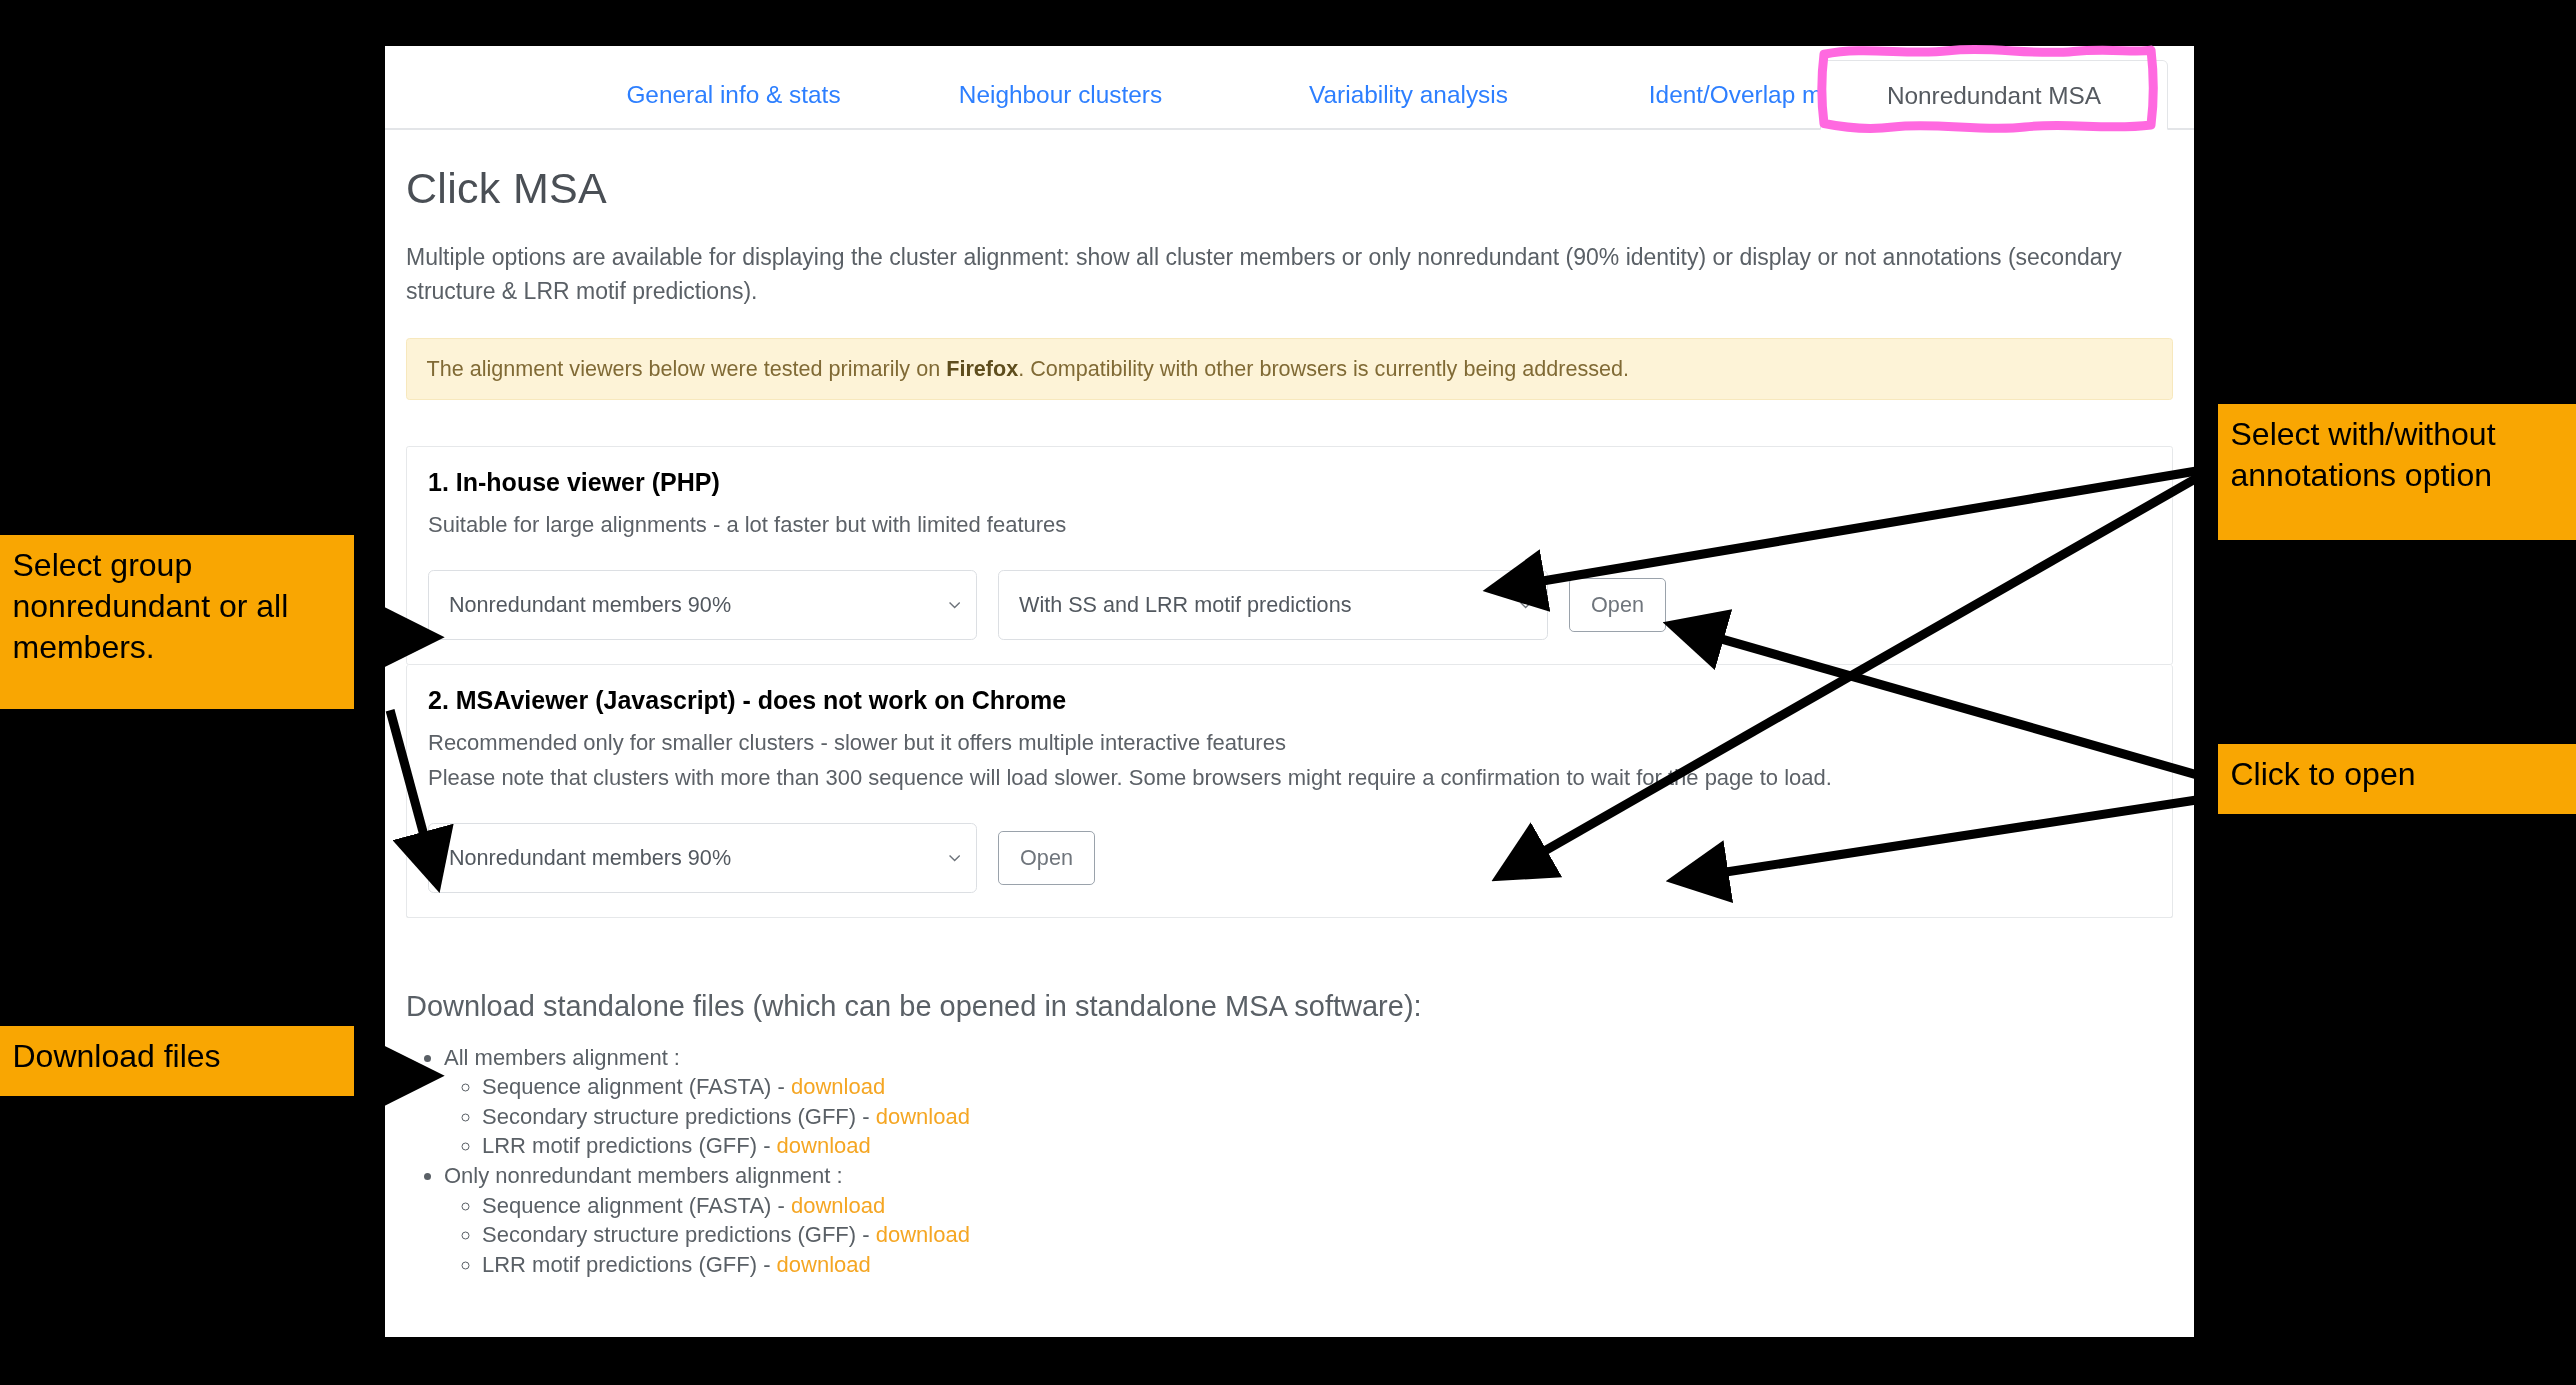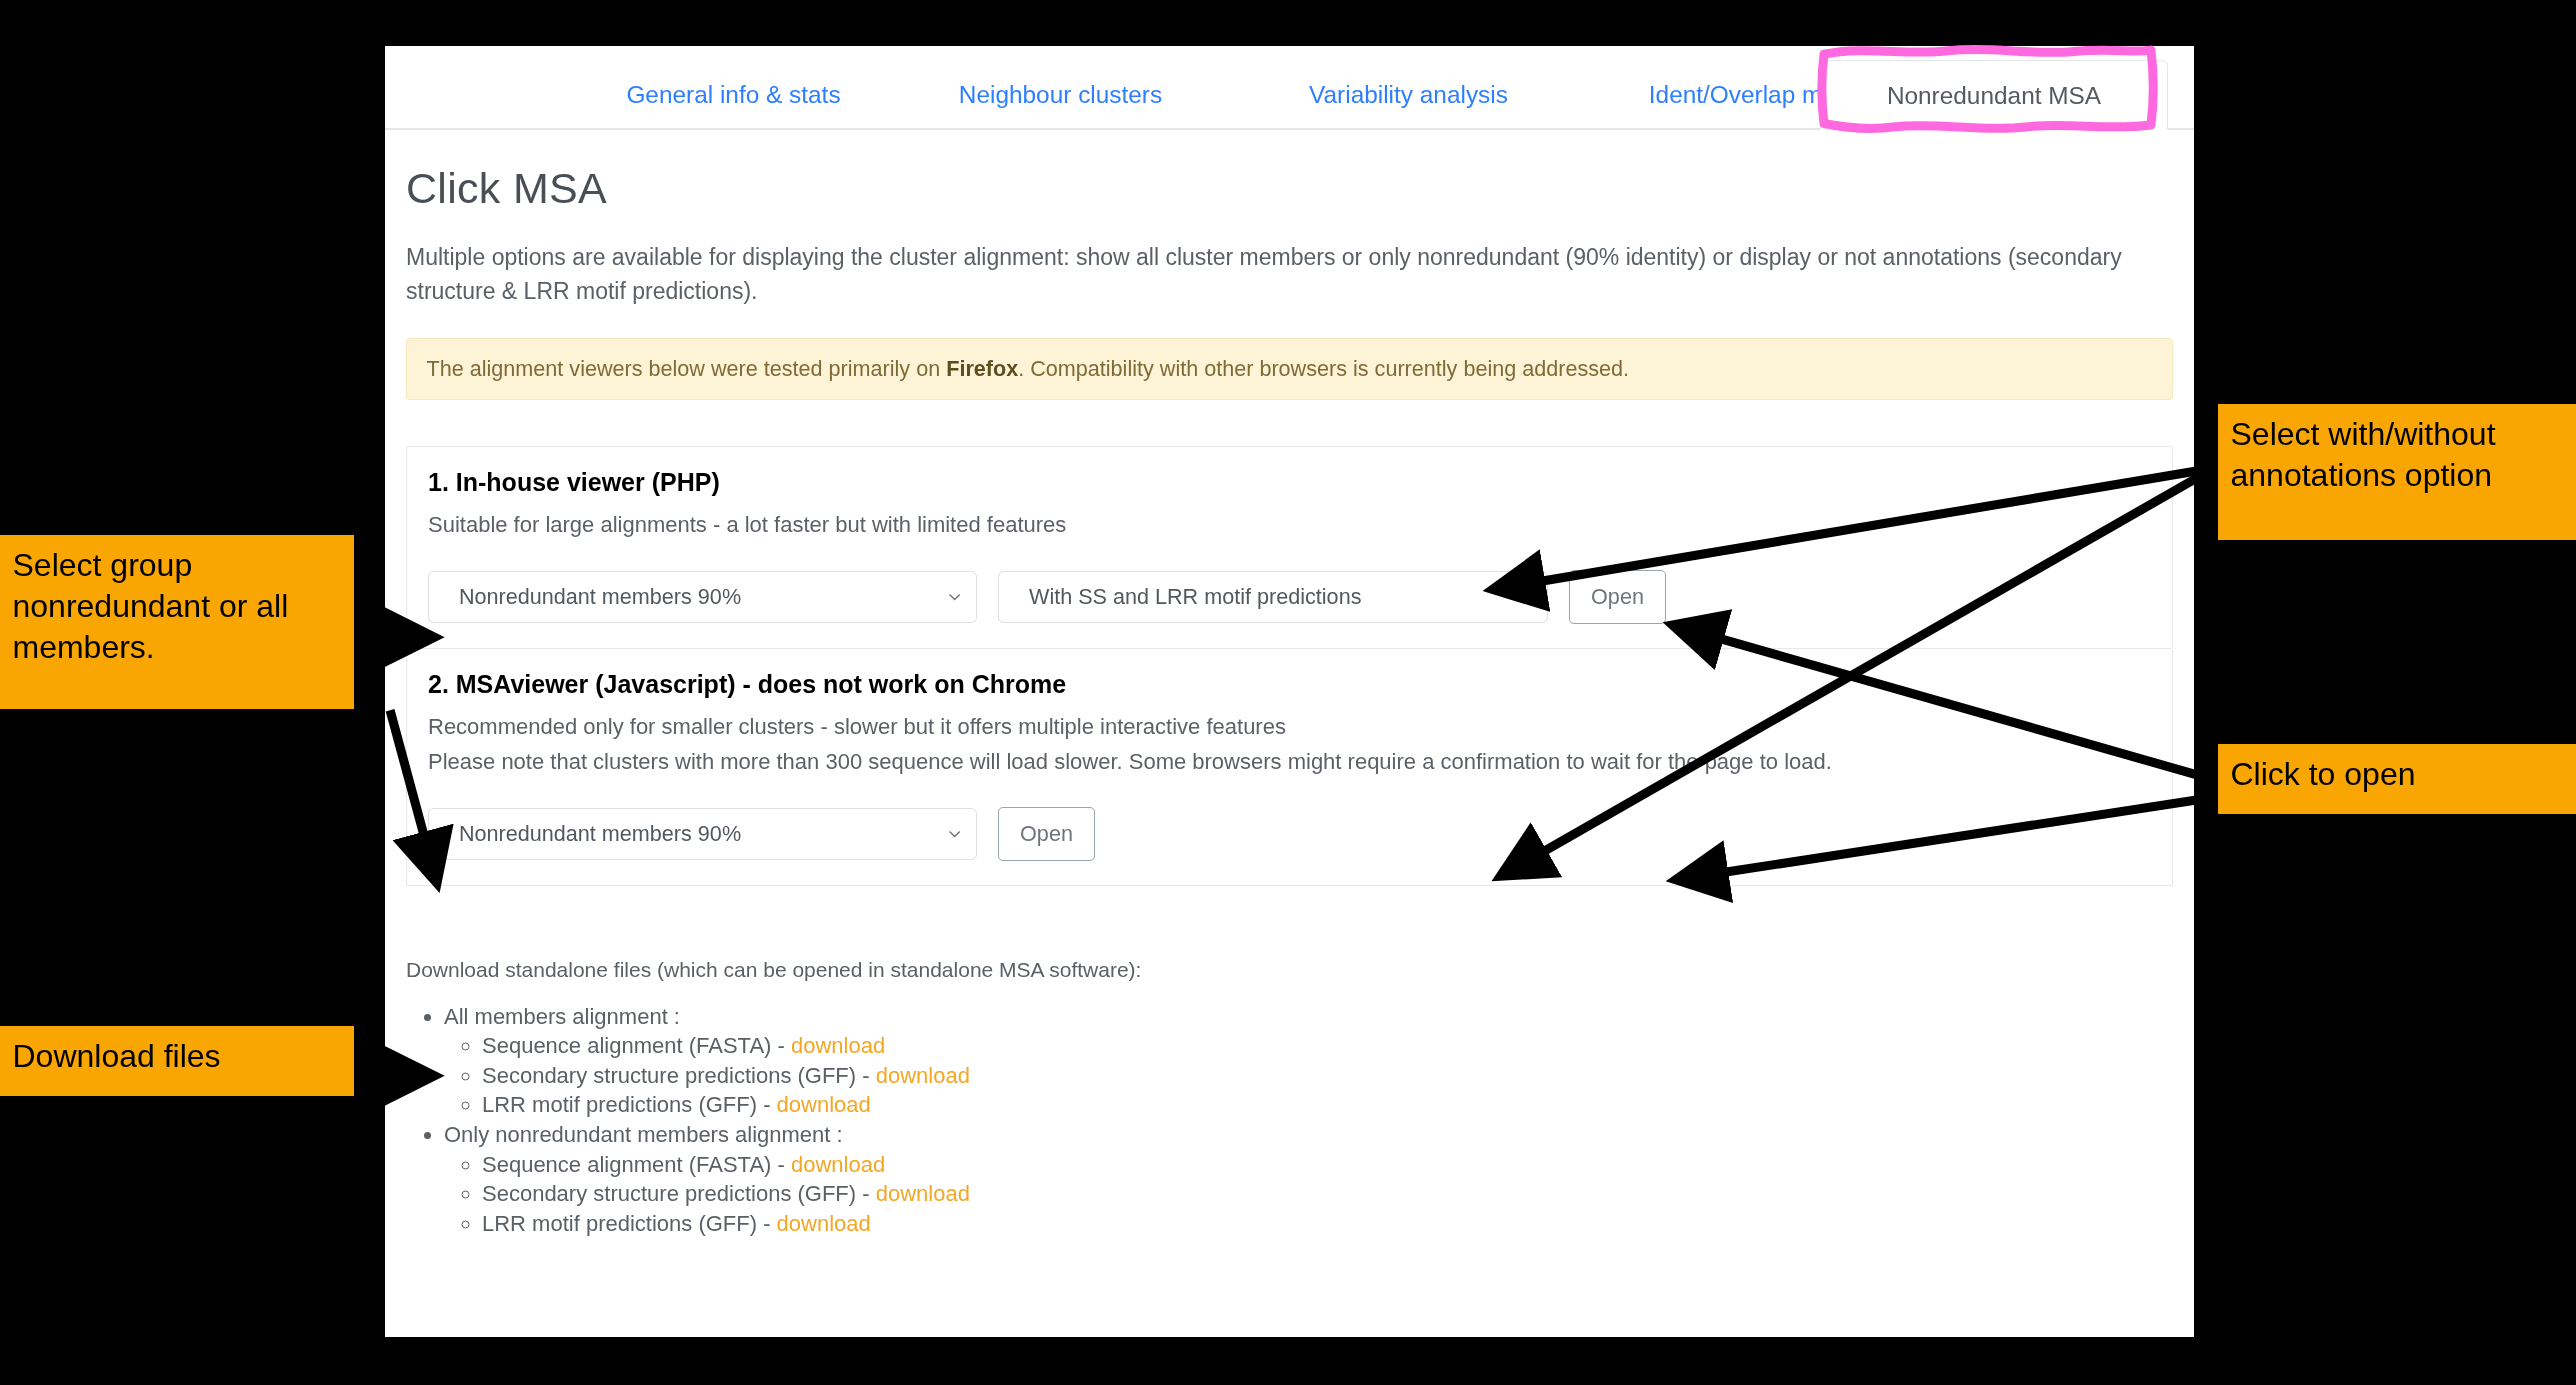--- a/index.html
+++ b/index.html
@@ -117,28 +117,28 @@
   }
   .card-sub.last { margin-bottom: 0; }
 
   .controls {
     display: flex;
     align-items: center;
     margin-top: 32px;
   }
   .sel {
     position: relative;
-    height: 52px;
+    height: 70px;
     border: 0.7px solid #dcdfe3;
     border-radius: 5.6px;
     background: #ffffff;
     box-sizing: border-box;
     display: flex;
     align-items: center;
-    padding: 0 40px 0 30px;
+    padding: 0 40px 0 20px;
     font-size: 21.6px;
     color: #52585f;
     white-space: nowrap;
   }
   .sel.w1 { width: 549px; }
   .sel.w2 { width: 550px; margin-left: 21px; }
   .sel .chev {
     position: absolute;
     right: 14px;
     top: 50%;
@@ -156,21 +156,21 @@
     background: #ffffff;
     font-size: 21.6px;
     color: #6f757c;
     font-family: "Liberation Sans", sans-serif;
     cursor: pointer;
     padding: 0;
   }
 
   
   #dl-head {
-    font-size: 21px;
+    font-size: 29px;
     color: #5a6066;
     margin: 72px 0 0 0;
   }
   ul.lvl1 {
     list-style: disc;
     margin: 21px 0 0 0;
     padding-left: 38px;
   }
   ul.lvl1 > li {
     font-size: 22px;

